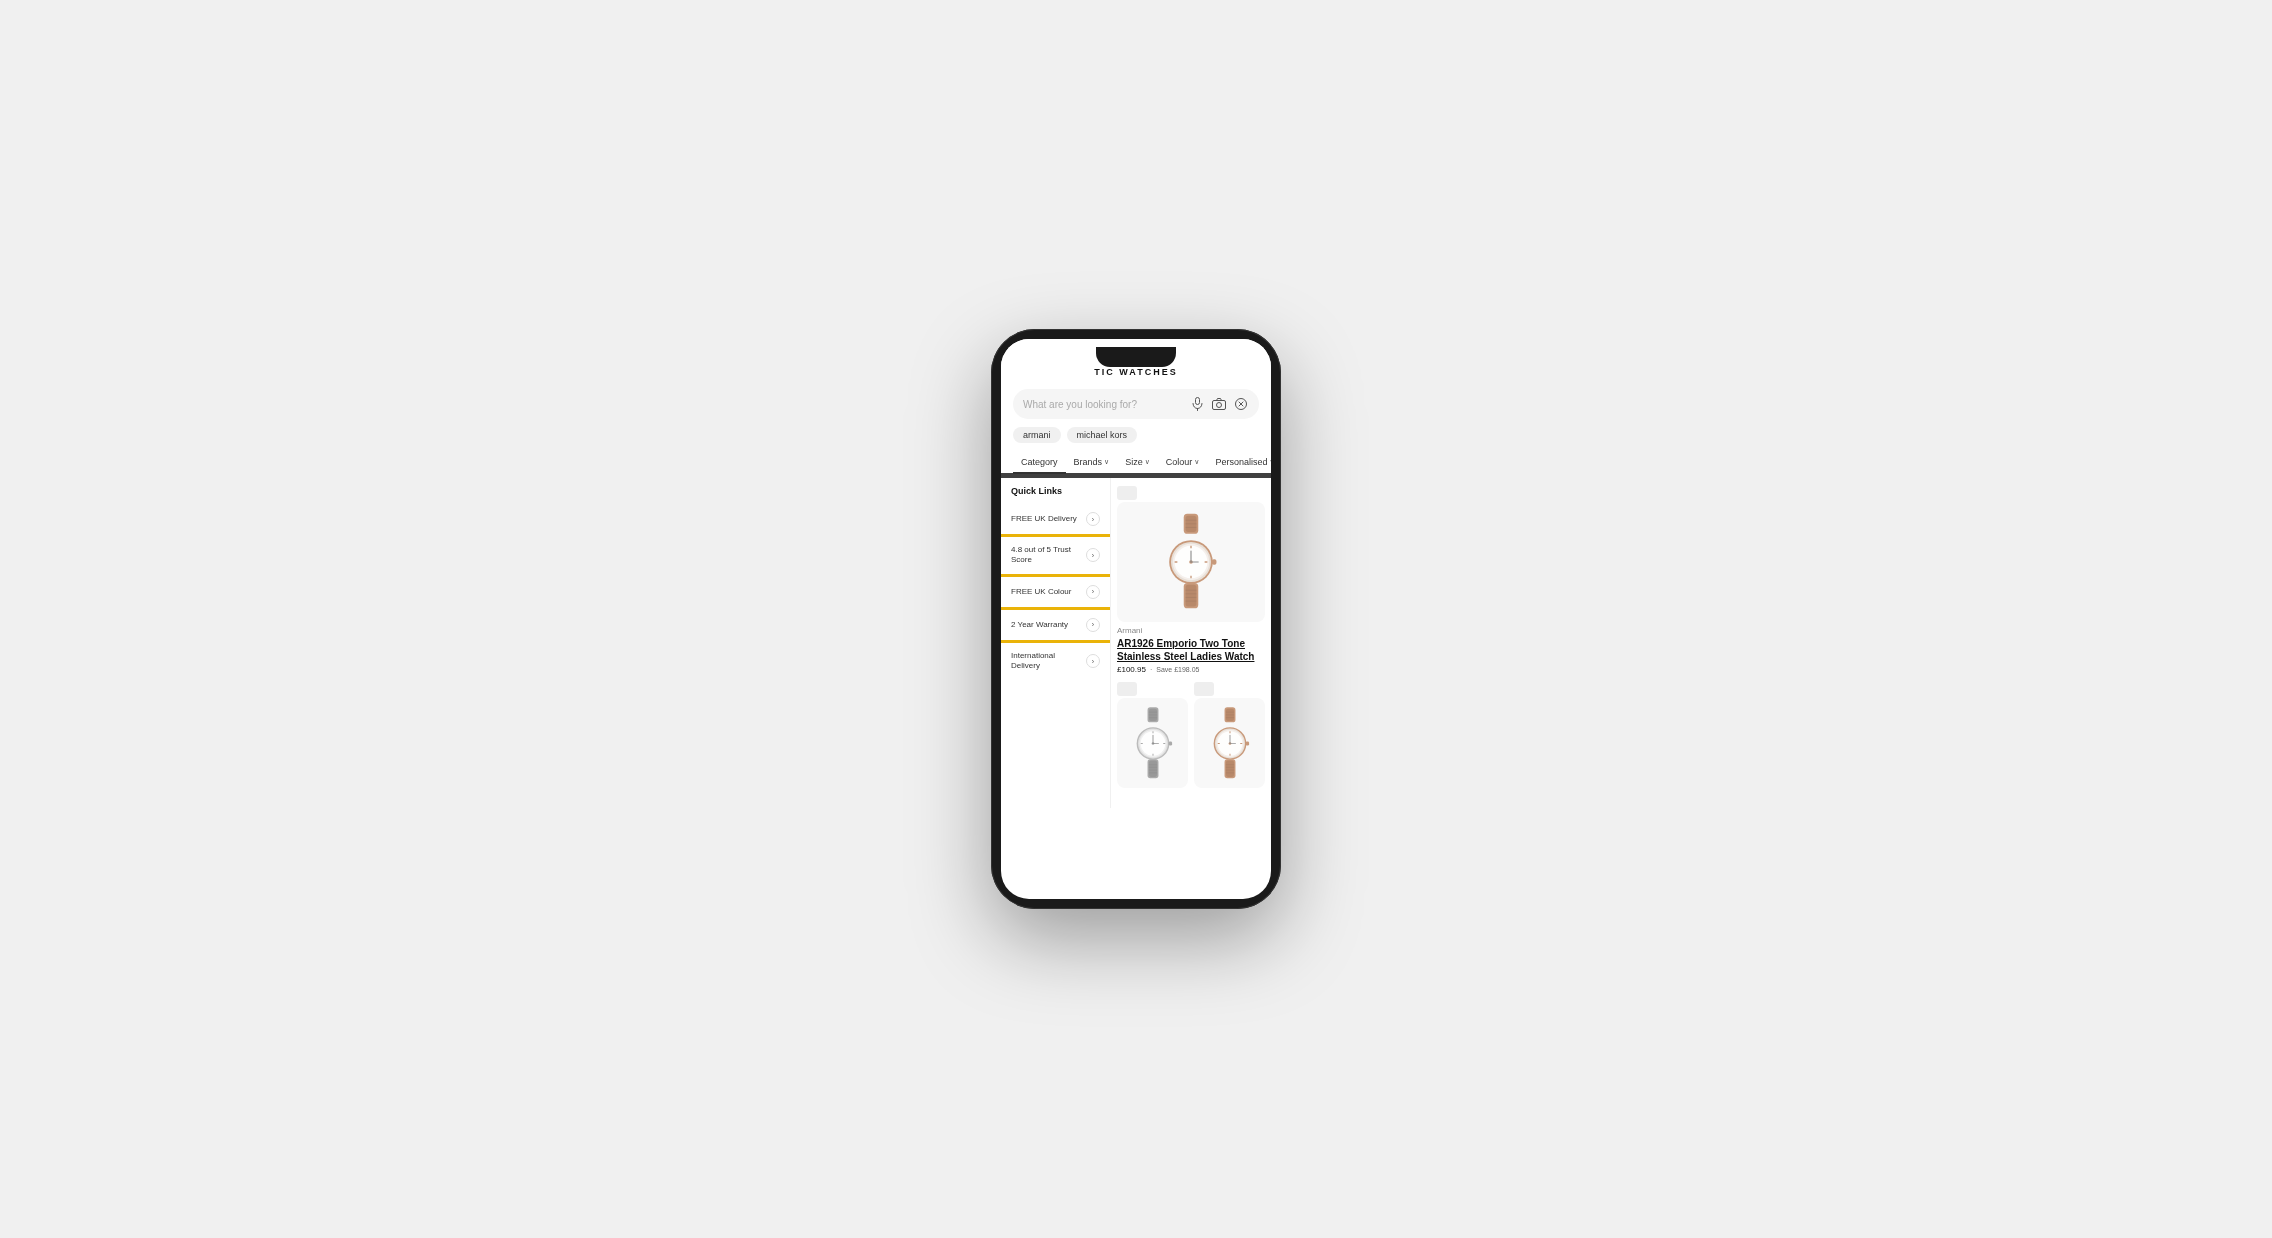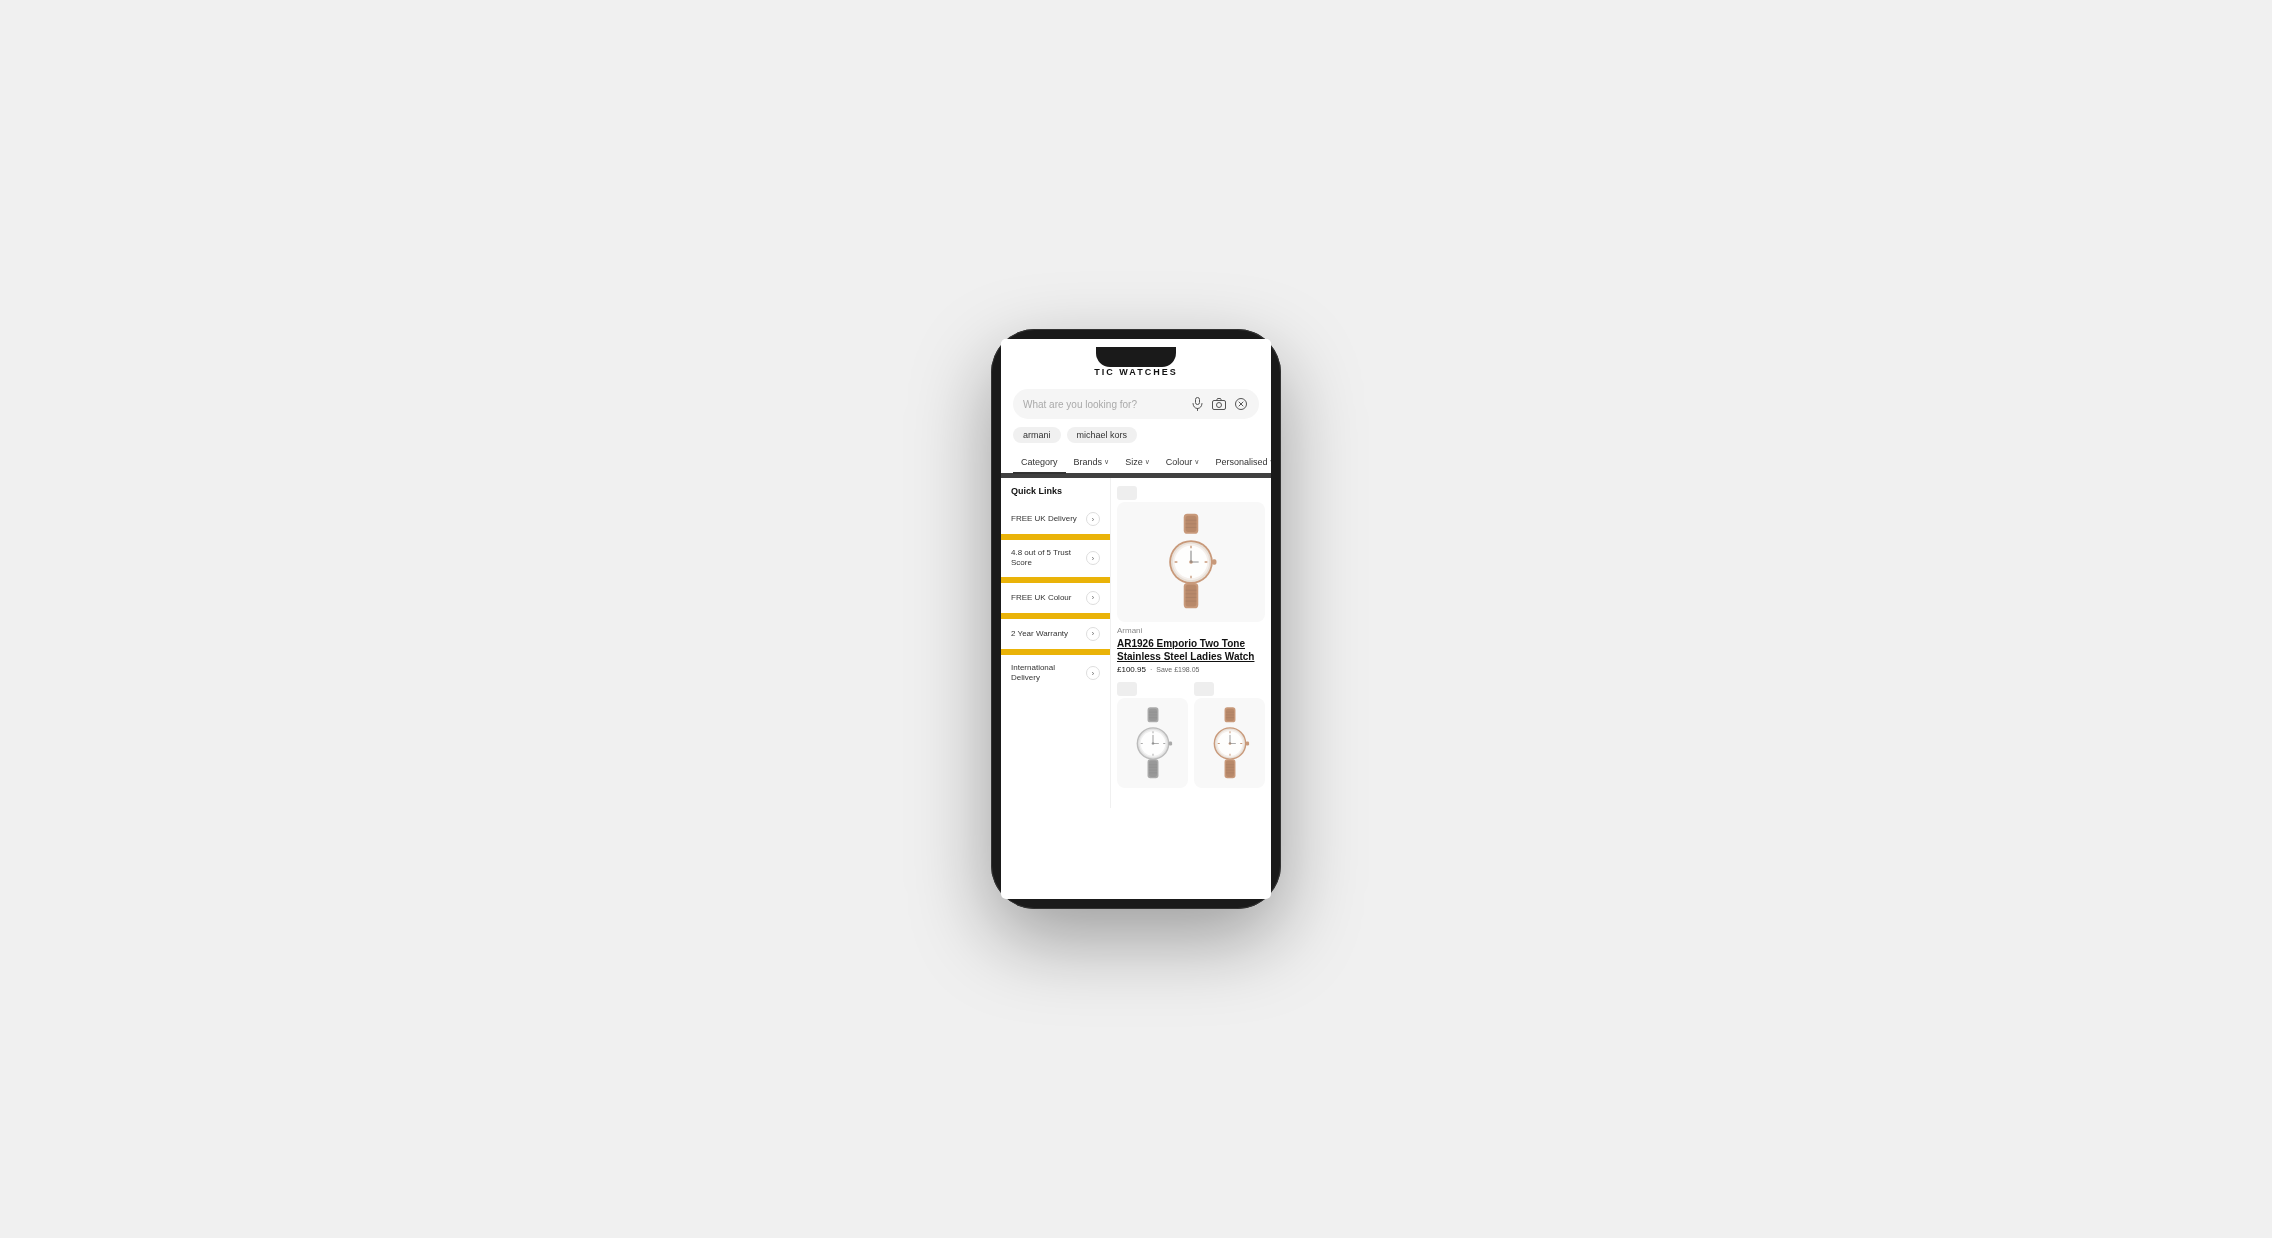--- a/index.html
+++ b/index.html
@@ -31,21 +31,21 @@
       transform: translateX(-50%);
       width: 80px;
       height: 20px;
       background: #1a1a1a;
       border-radius: 0 0 14px 14px;
       z-index: 10;
     }
 
     .phone-screen {
       background: #fff;
-      border-radius: 5px;
+      border-radius: 28px;
       flex: 1;
       overflow: hidden;
       position: relative;
     }
 
     .screen-content {
       height: 100%;
       overflow-y: auto;
       scrollbar-width: none;
     }
@@ -162,21 +162,21 @@
       font-weight: 700;
       color: #111;
       padding: 0 10px 8px;
     }
 
     .quick-link-item {
       display: flex;
       align-items: center;
       justify-content: space-between;
       padding: 8px 10px;
-      border-bottom: 6px solid #eab308;
+      border-bottom: 3px solid #eab308;
       cursor: pointer;
     }
     .quick-link-item:last-child {
       border-bottom: none;
     }
     .quick-link-text {
       font-size: 8px;
       color: #333;
       line-height: 1.3;
       flex: 1;

